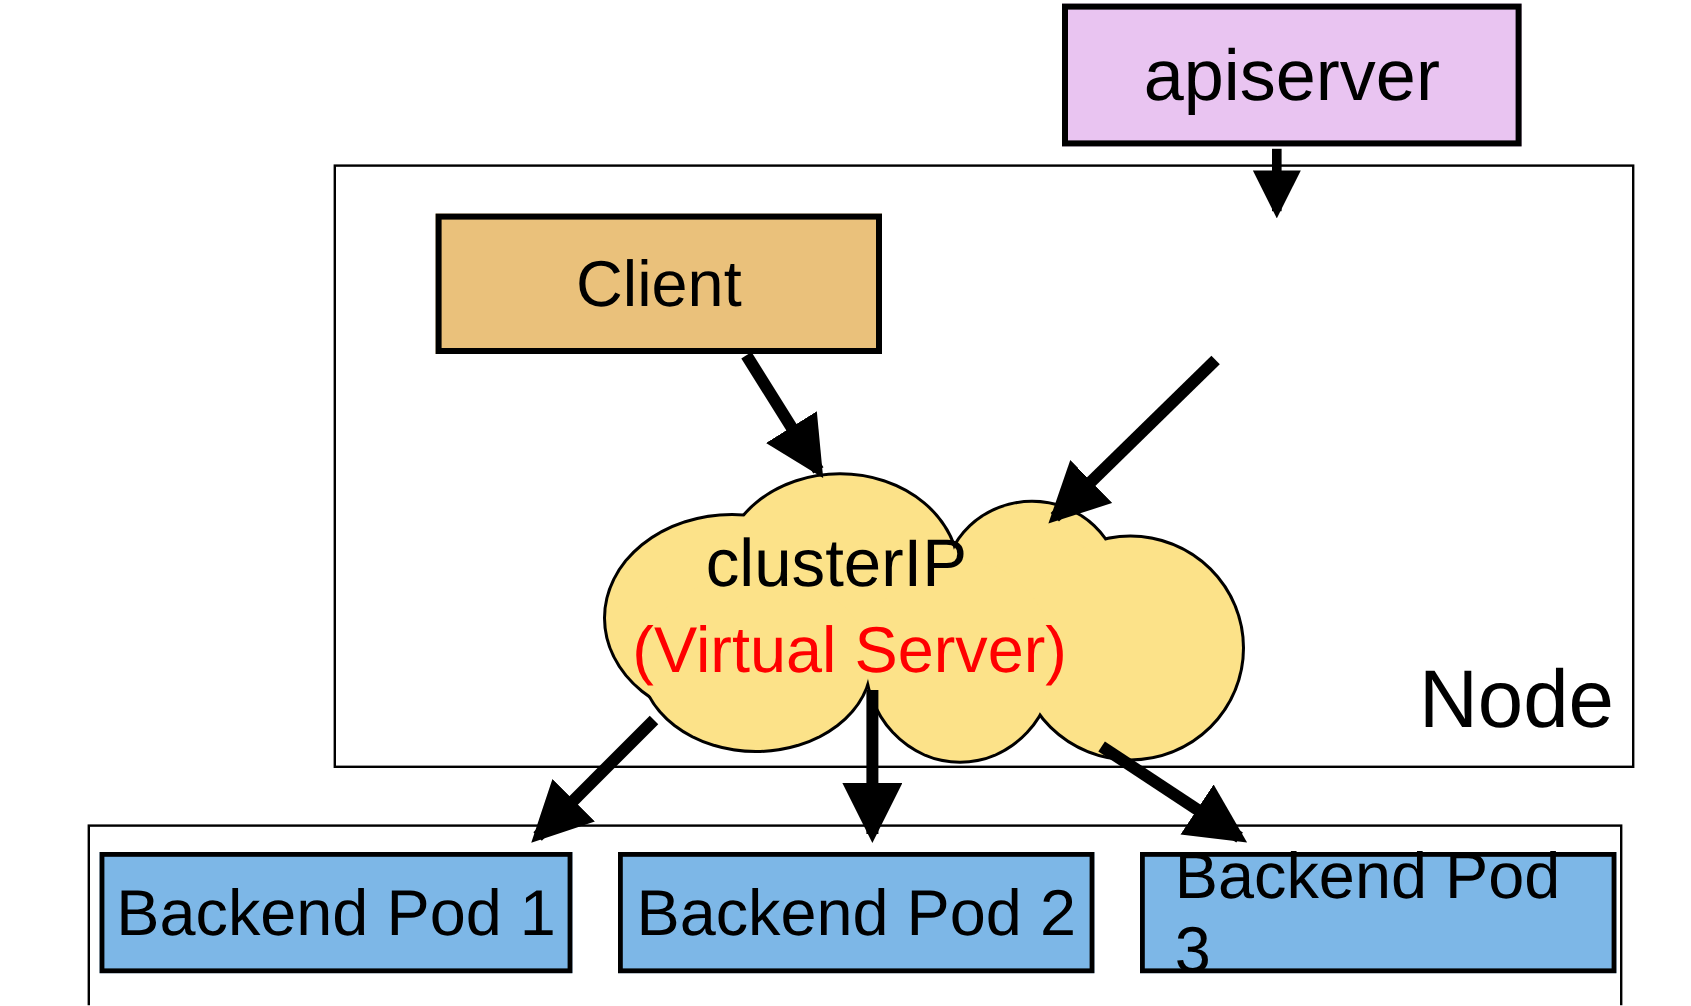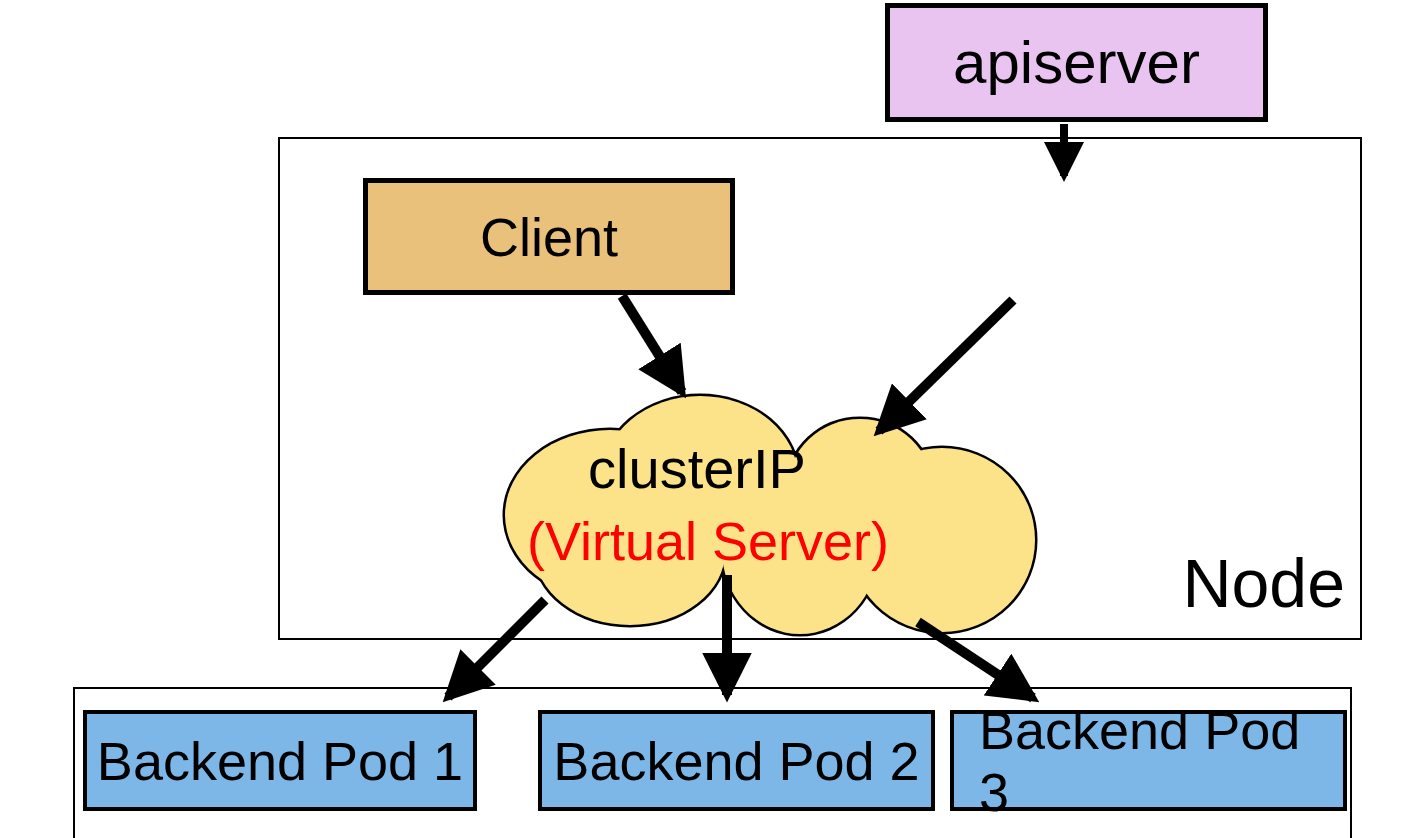--- a/index.html
+++ b/index.html
@@ -11,21 +11,21 @@
   .apiserver{left:885px;top:3px;width:383px;height:119px;font-size:60px;}
   .nodebox{left:278px;top:137px;width:1084px;height:503px;}
   .client{left:363px;top:178px;width:372px;height:117px;font-size:54px;}
   .kubeproxy{left:852px;top:183px;width:441px;height:115px;font-size:58px;}
   .nodelabel{position:absolute;left:1030px;top:548px;width:315px;text-align:right;
              font-size:68px;line-height:1.05;}
   .podcontainer{left:73px;top:687px;width:1279px;height:175px;}
   .pod{position:absolute;box-sizing:border-box;border:4px solid #000;top:710px;height:101px;
        display:flex;align-items:center;justify-content:center;font-size:54px;}
   .pod1{left:83px;width:394px;}
-  .pod2{left:515px;width:397px;margin-left:23px;}
+  .pod2{left:515px;width:397px;}
   .pod3{left:950px;width:397px;}
   svg.overlay{position:absolute;left:0;top:0;width:1409px;height:838px;pointer-events:none;}
   .cloud-stroke{stroke:#000;stroke-width:5px;}
   .cloud-cover{stroke:none;}
   .cloud-title{font-size:56px;font-family:"Liberation Sans",sans-serif;}
   .cloud-sub{font-size:54px;font-family:"Liberation Sans",sans-serif;}
   .edges line{stroke:#000;}
   .edges .thick{stroke-width:10px;}
   .edges .med{stroke-width:8px;}
   #ah path{fill:#000;}

